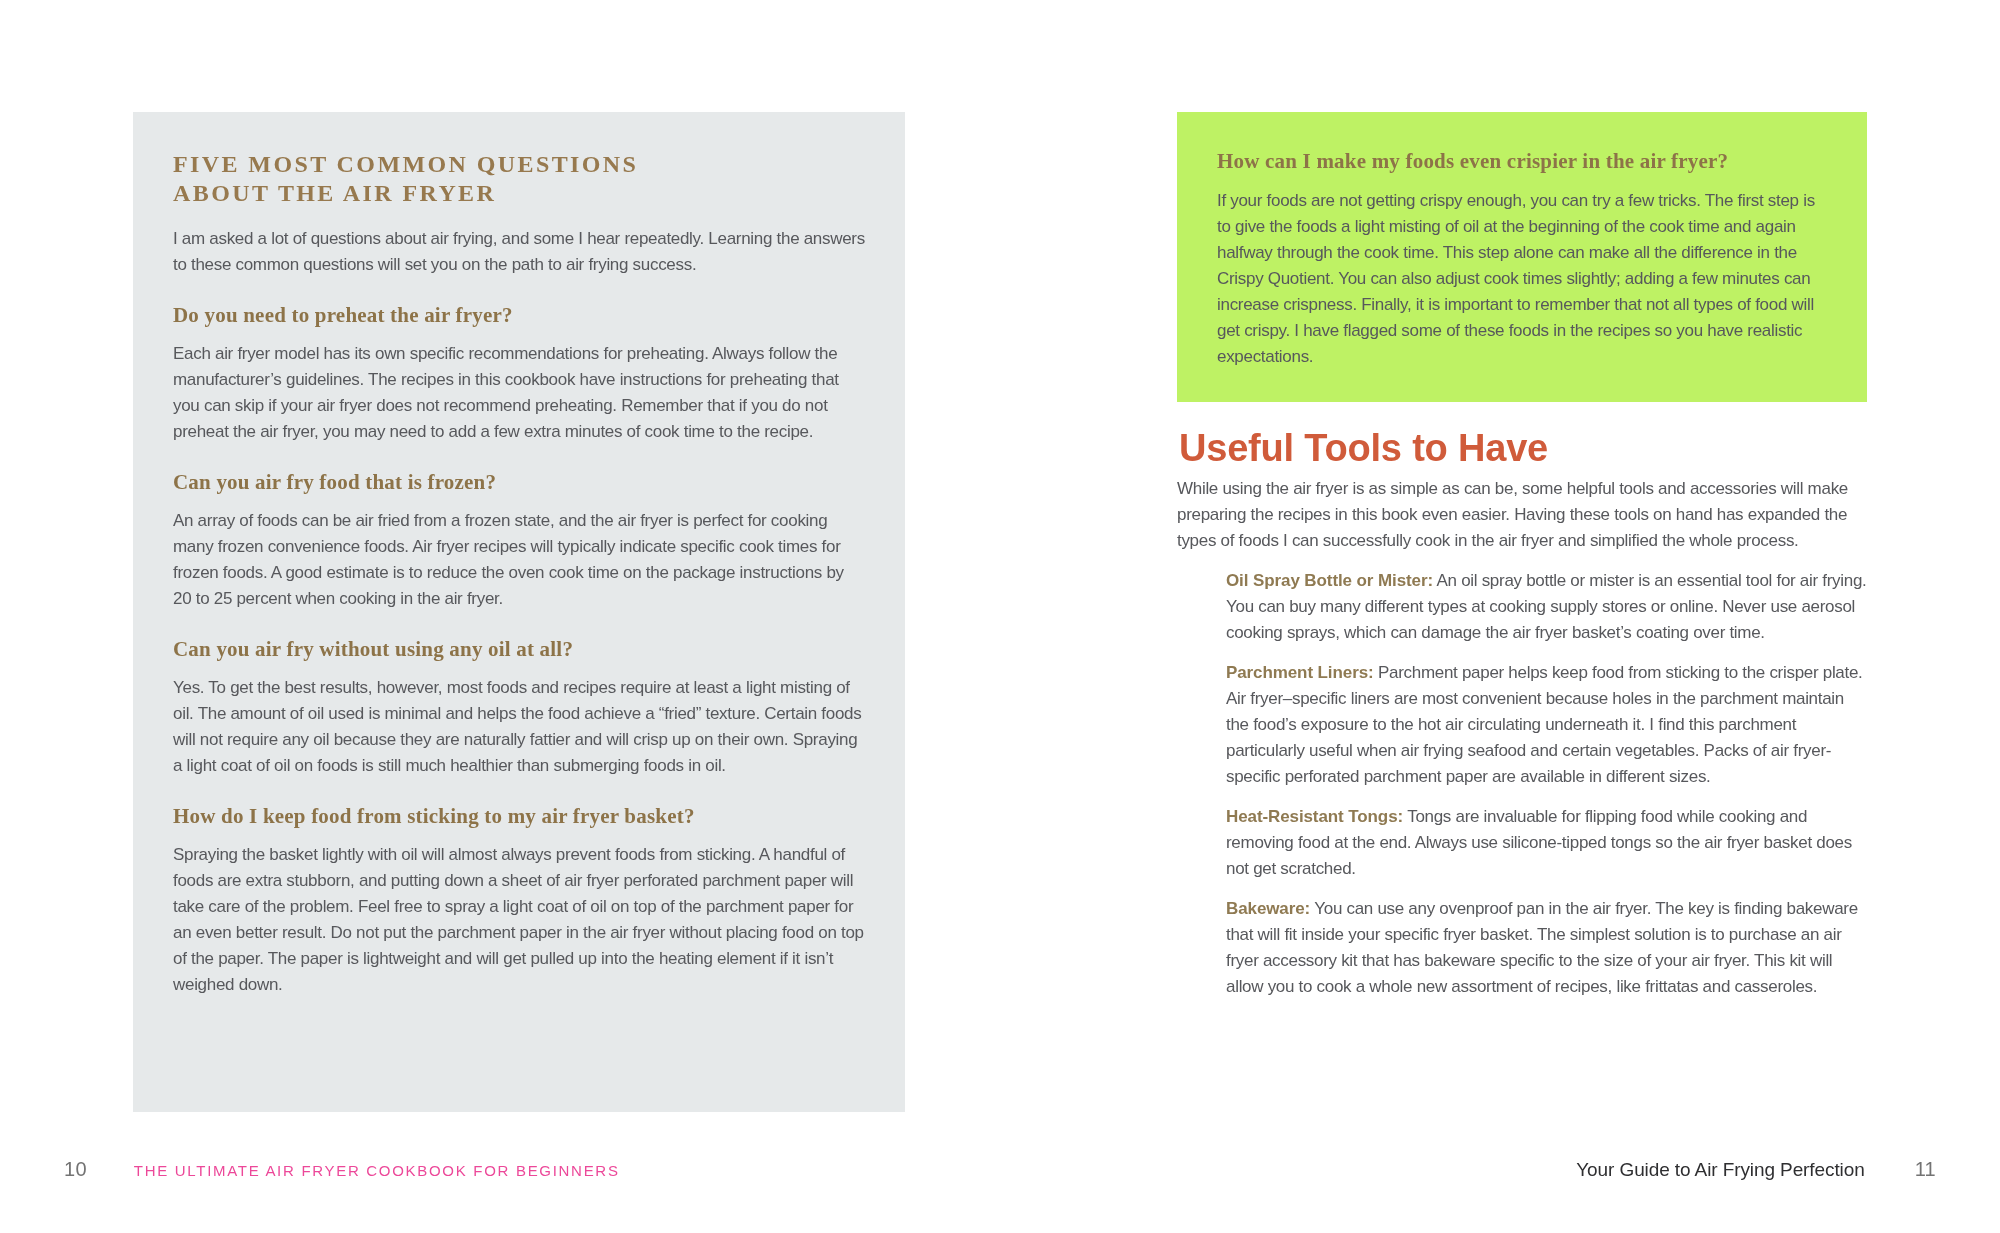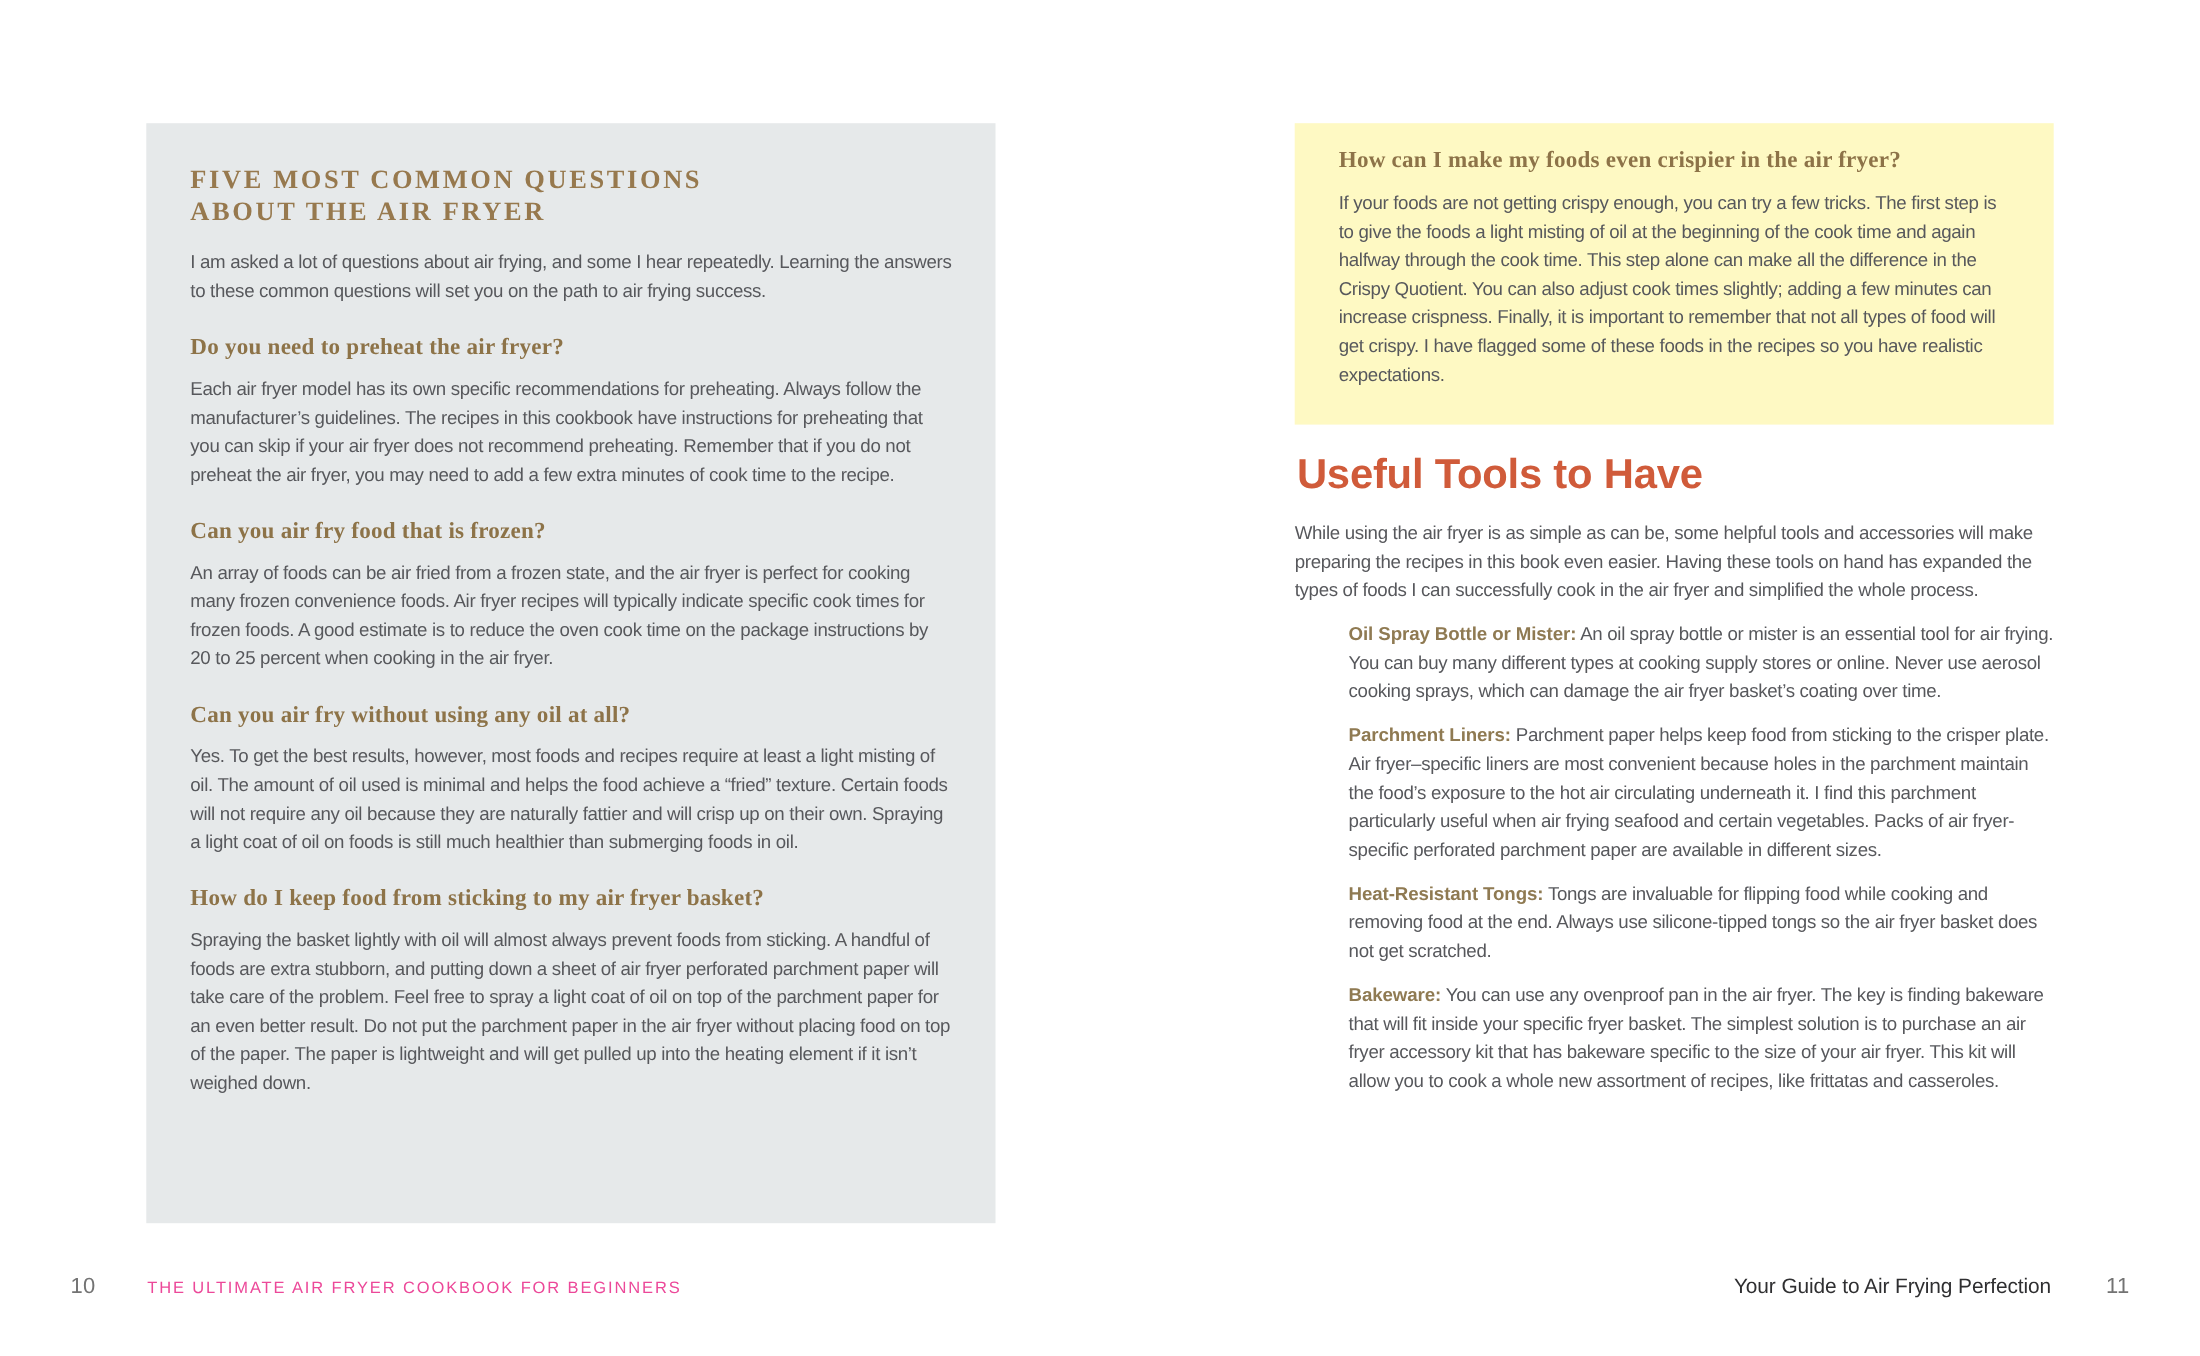--- a/index.html
+++ b/index.html
@@ -20,28 +20,28 @@
   .q-head {
     margin:24px 0 13px 0; font-family:"Liberation Serif", serif; font-weight:700;
     font-size:21px; line-height:26px; letter-spacing:0.2px; color:#8D7348;
   }
   .body-text {
     margin:0; font-size:17px; line-height:26px; letter-spacing:-0.3px; color:#57585C;
   }
   
   .right-col { position:absolute; left:1177px; top:112px; width:690px; }
   .right-qbox {
-    background:#fef9c3; box-sizing:border-box; padding:20px 40px 32px 40px; min-height:274px;
+    background:#bef264; box-sizing:border-box; padding:36px 40px 32px 40px; min-height:274px;
   }
   .right-qbox .q-head { margin:0 0 14px 0; }
   .section-heading {
     margin:28px 0 0 2px; font-family:"Liberation Sans", sans-serif; font-weight:700;
     font-size:38px; line-height:36px; letter-spacing:-0.2px; color:#D05B3A;
   }
-  .sec-intro { margin:22px 0 0 0; }
+  .sec-intro { margin:10px 0 0 0; }
   .tools { margin-left:37px; }
   .tool { margin:14px 0 0 12px; }
   .tool-label { font-weight:700; color:#8F7A52; letter-spacing:-0.1px; }
   
   .footer { position:absolute; left:0; right:0; top:1158px; height:30px; color:#2F2F31; }
   .footer-left { position:absolute; left:64px; top:0; display:flex; align-items:baseline; gap:47px; }
   .footer-right { position:absolute; right:64px; top:0; display:flex; align-items:baseline; gap:50px; }
   .pagenum { font-size:20px; letter-spacing:0.3px; color:#737373; }
   .book-title { font-size:15px; letter-spacing:1.7px; color:#ec4899; }
   .chapter-title { font-size:19px; letter-spacing:-0.1px; color:#2F2F31; }

